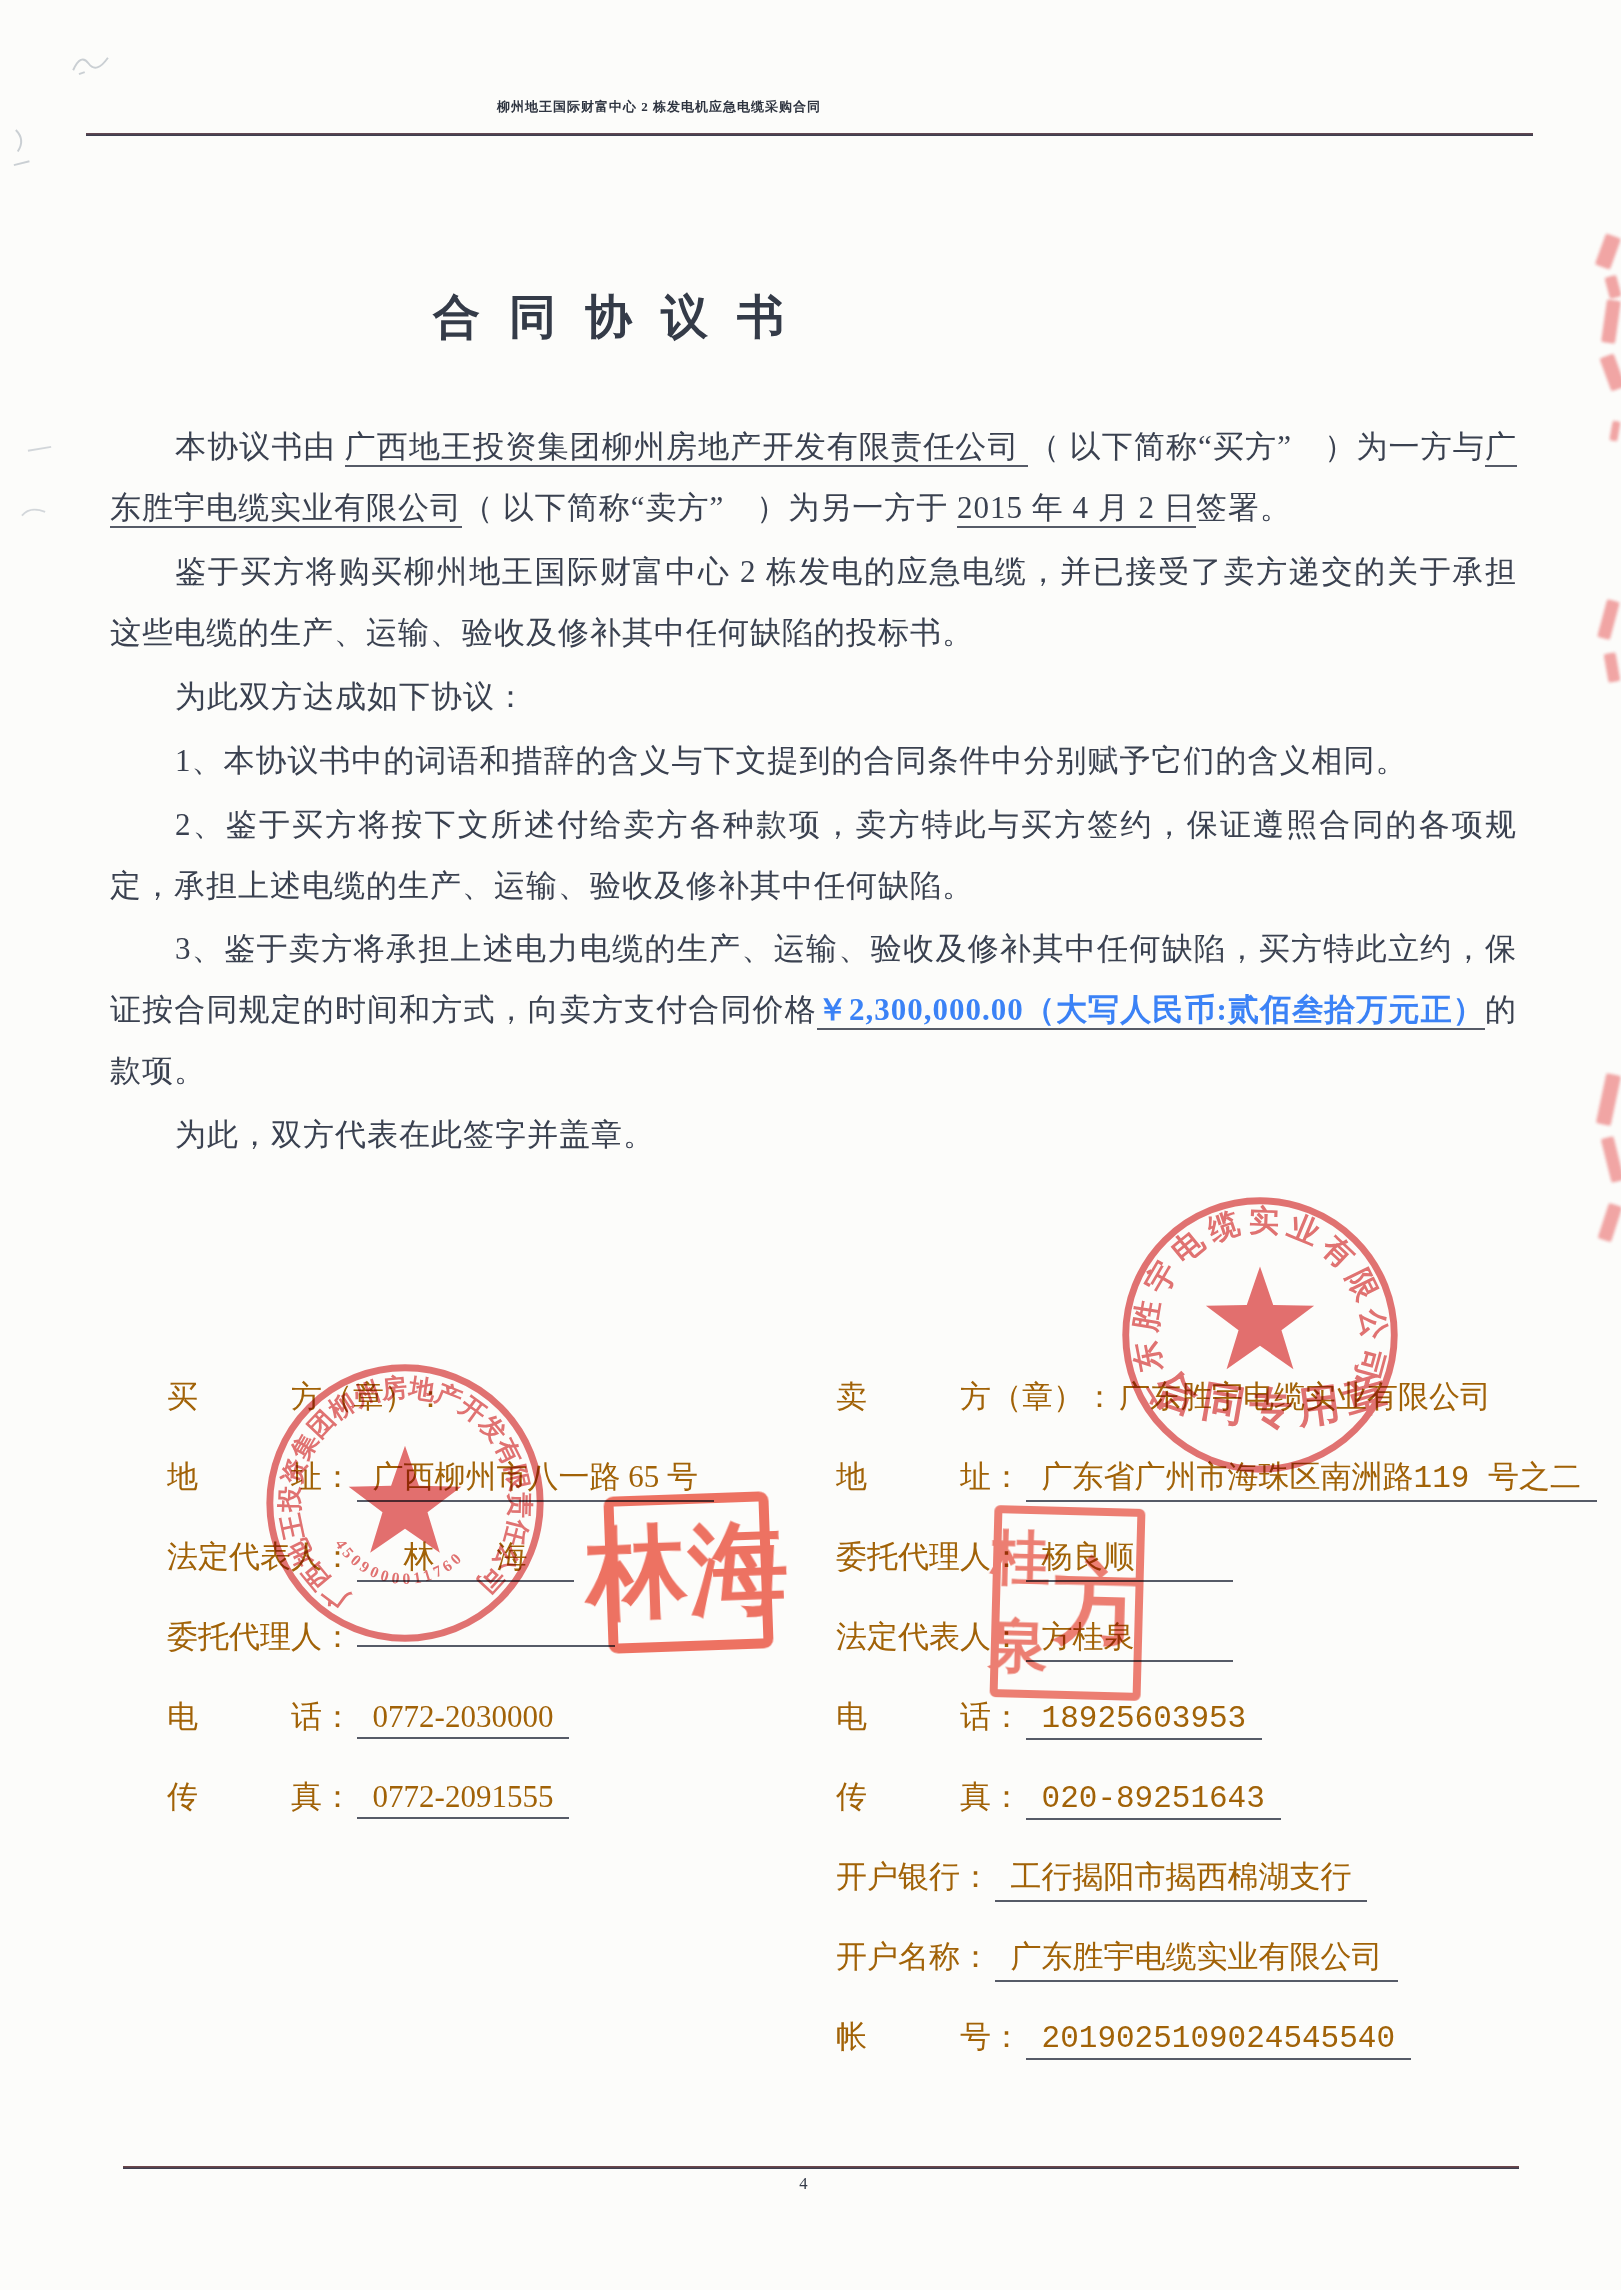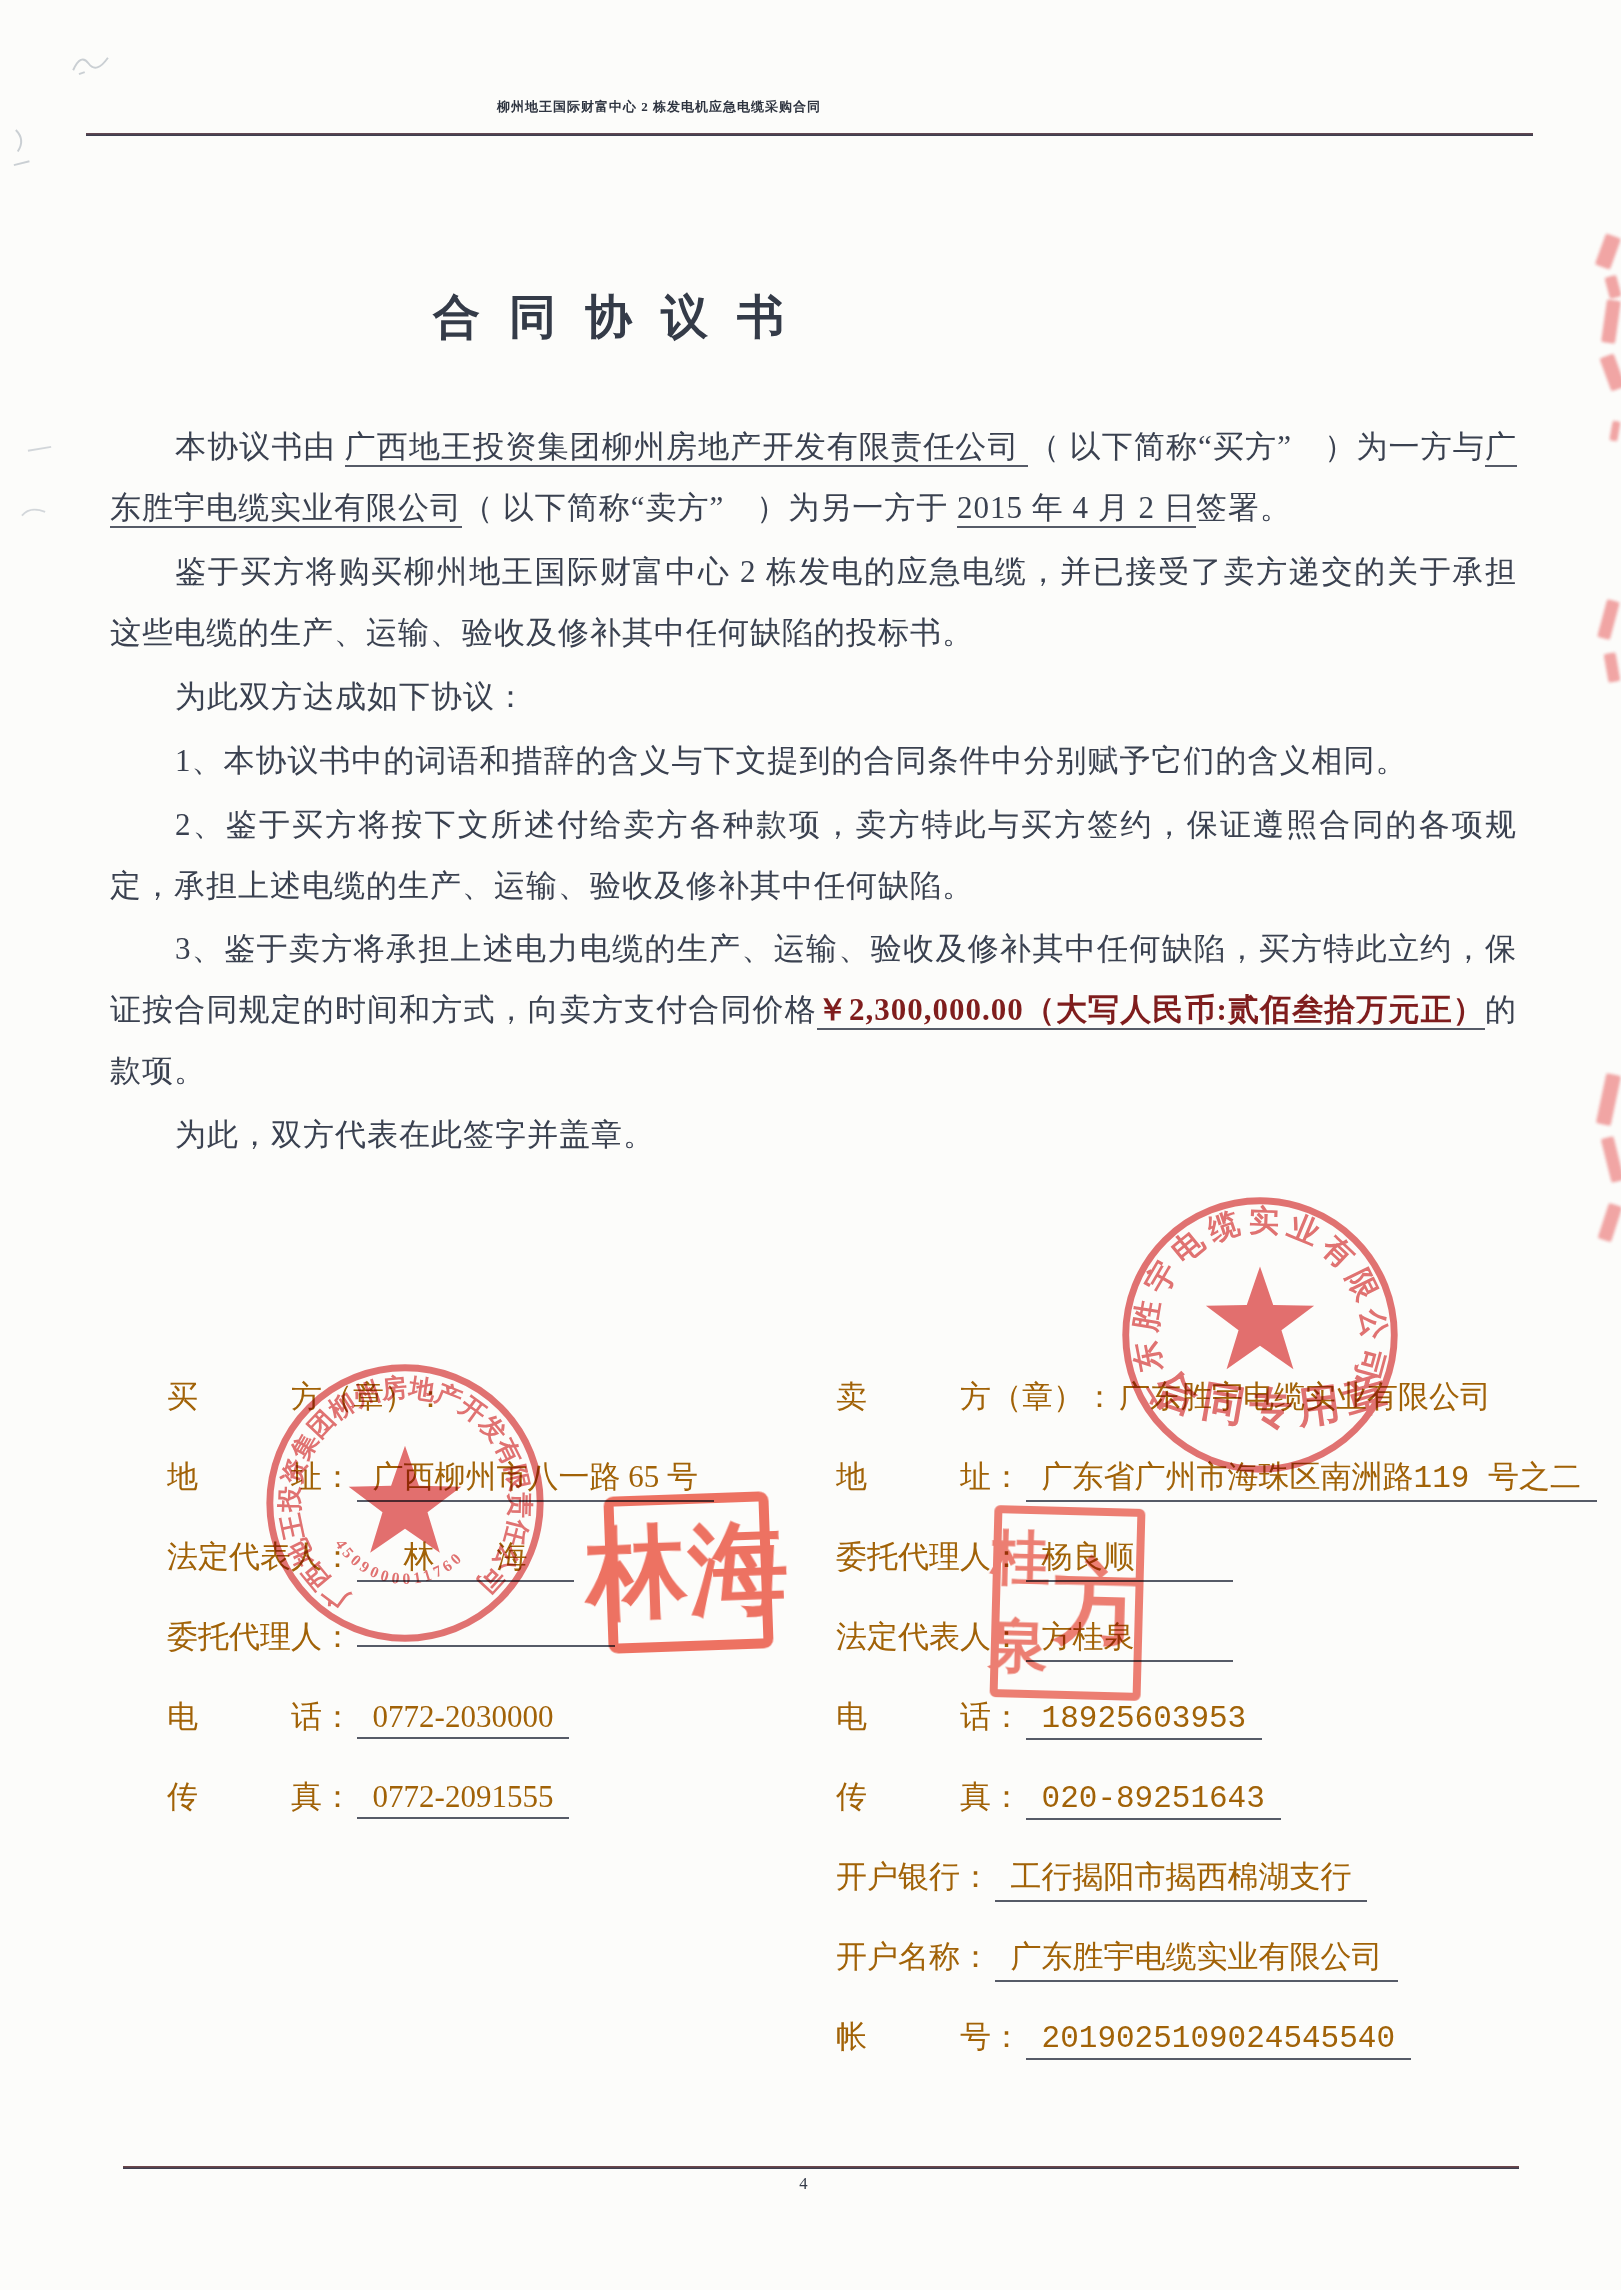--- a/index.html
+++ b/index.html
@@ -24,21 +24,21 @@
     font-size:47px; font-weight:bold; letter-spacing:29px; color:#343b48;
     white-space:nowrap;
   }
   .body-text {
     position:absolute; left:110px; top:416px; width:1407px;
     font-size:31px; line-height:61px; text-align:justify;
     letter-spacing:1px; color:#3a4150;
   }
   .para { margin:0 0 2.9px 0; text-indent:65px; }
   .u { border-bottom:2.9px solid rgba(56,62,76,.85); padding-bottom:1px; }
-  .b { font-weight:bold; color:#7f1d1d; }
+  .b { font-weight:bold; color:#3b82f6; }
 
   .sig-col { position:absolute; top:1376px; font-size:31px; color:#a16207; }
   .sig-left  { left:167px; }
   .sig-right { left:836px;font-family:Liberation Mono, monospace; }
   .sig-row { height:80px; white-space:nowrap; }
   .sig-value { margin-left:3.9px; }
   .sig-value.ul {
     display:inline-block; border-bottom:2.9px solid rgba(56,62,76,.85);
     padding:0 15.7px 2px 15.7px; min-width:176px;
   }

